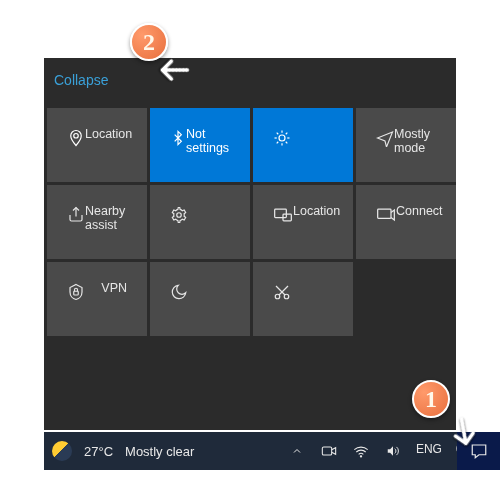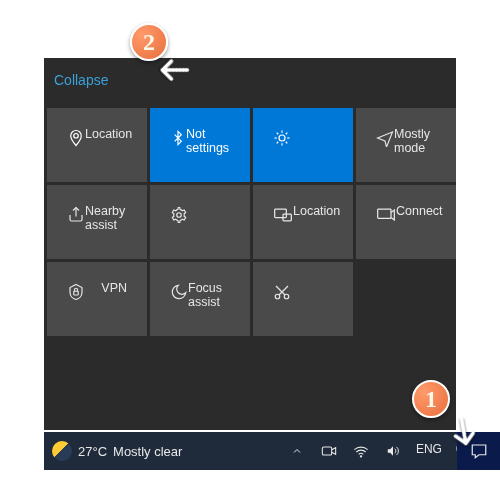--- a/index.html
+++ b/index.html
@@ -53,21 +53,21 @@
   }
   .tb-left { width: 44px; }
   .tb-bar {
     flex: 1;
     height: 100%;
     background: #1f2a3a;
     display: flex; align-items: center;
     color: #e8e8e8;
     font-size: 13px;
   }
-  .weather { display: flex; align-items: center; gap: 6px; padding-left: 8px; }
+  .weather { display: flex; align-items: center; gap: 12px; padding-left: 8px; }
   .w-icon {
     width: 20px; height: 20px; border-radius: 50%;
     background: linear-gradient(135deg,#ffcc33 45%,#2a3b55 46%);
     display:inline-block;
   }
   .tray { margin-left:auto; display:flex; align-items:flex-start; gap:14px; padding-right:14px; }
   .tray-icon { width:18px; height:18px; display:flex; align-items:center; justify-content:center; cursor:pointer; color:#e8e8e8; }
   .tray-lang { font-size:12px; cursor:pointer; }
   .tray-time { font-size:12px; }
   .blue-strip {
@@ -201,21 +201,20 @@
       </span>
       <span class="label">VPN</span>
     </div>
 
     <div class="tile">
       <span class="icon">
         <svg width="18" height="18" viewBox="0 0 24 24" stroke="#e6e6e6" stroke-width="1.6" fill="none">
           <path d="M21 13A9 9 0 1 1 11 3a7 7 0 0 0 10 10z"></path>
         </svg>
       </span>
-      <span class="label">Focus assist</span>
     </div>
 
     <div class="tile">
       <span class="icon">
         <svg width="18" height="18" viewBox="0 0 24 24" stroke="#e6e6e6" stroke-width="1.6" fill="none">
           <circle cx="6" cy="18" r="3"></circle>
             <circle cx="18" cy="18" r="3"></circle>
           <line x1="8" y1="16" x2="20" y2="4"></line>
             <line x1="16" y1="16" x2="4" y2="4"></line>
         </svg>

